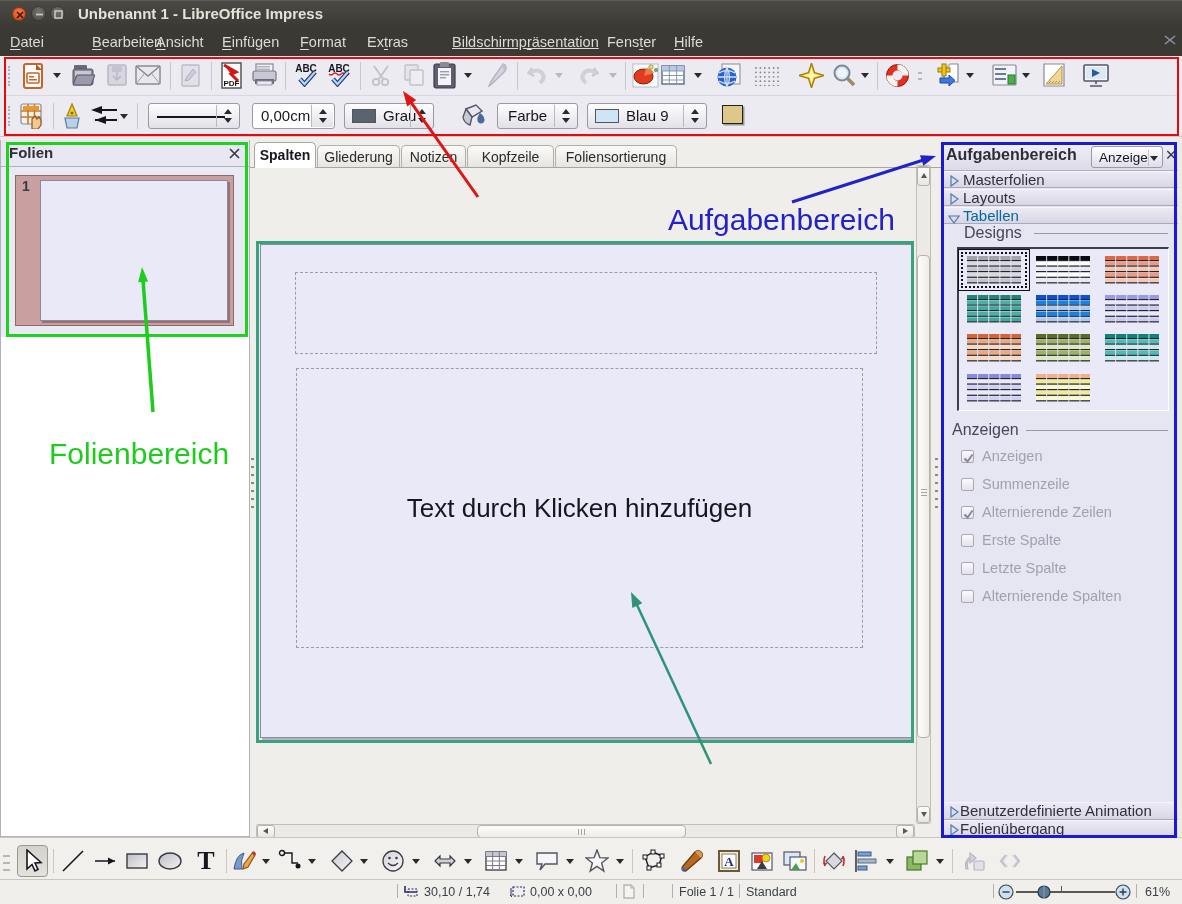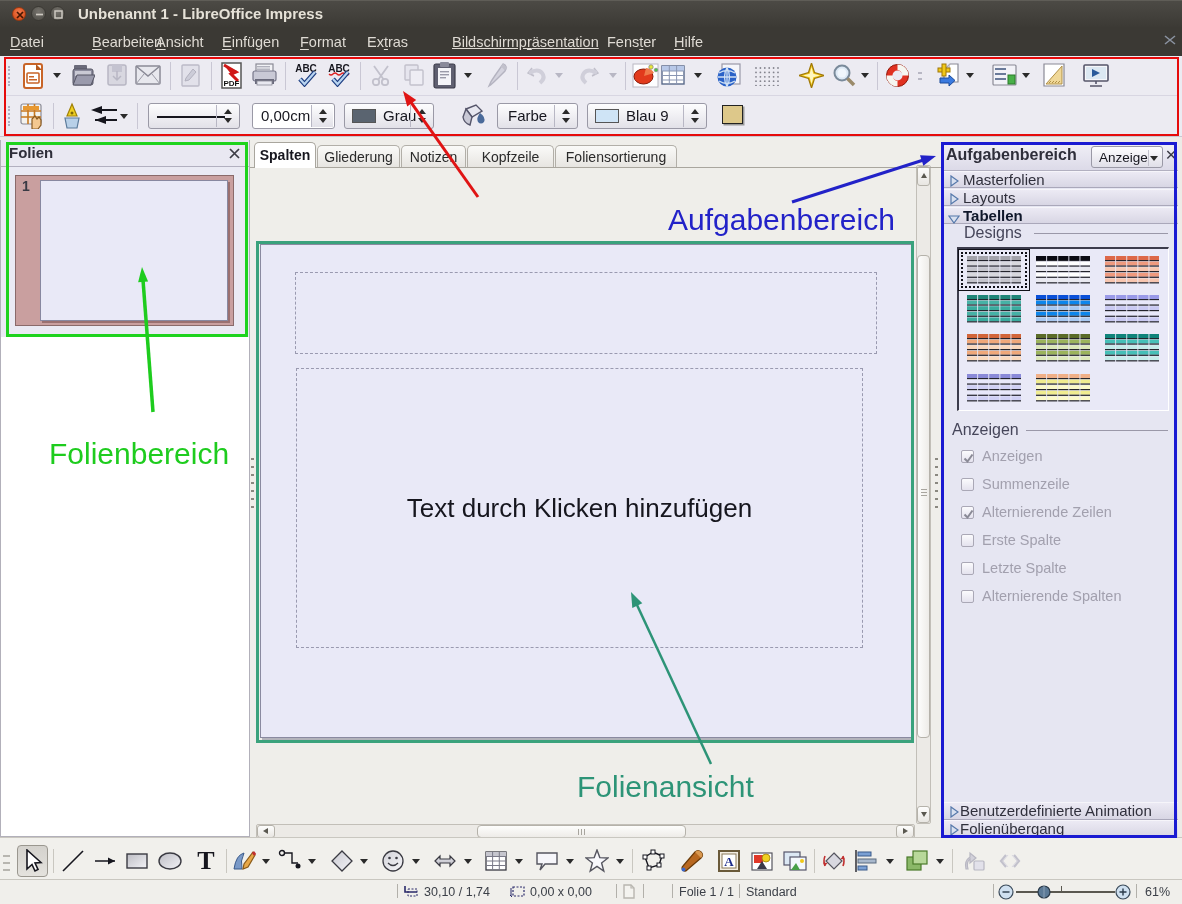--- a/index.html
+++ b/index.html
@@ -357,21 +357,21 @@
     <div style="position:absolute;left:963px;top:171px;font-size:15px;font-weight:normal;color:#30303c;line-height:17px;">Masterfolien</div>
     <div style="position:absolute;left:944px;top:189px;width:234px;height:17px;background:linear-gradient(#eceaf4,#d8d6e4);border-top:1px solid #f6f5fa;border-bottom:1px solid #aaa8ba;"></div>
     <div style="position:absolute;left:949px;top:191px;"><svg width="10" height="12" viewBox="0 0 10 12" style="">
         <path d="M2 1 L9 6 L2 11 Z" fill="#d8e0f0" stroke="#5578aa" stroke-width="1.2"></path>
       </svg></div>
     <div style="position:absolute;left:963px;top:189px;font-size:15px;font-weight:normal;color:#30303c;line-height:17px;">Layouts</div>
     <div style="position:absolute;left:944px;top:207px;width:234px;height:17px;background:linear-gradient(#eceaf4,#d8d6e4);border-top:1px solid #f6f5fa;border-bottom:1px solid #aaa8ba;"></div>
     <div style="position:absolute;left:948px;top:210px;"><svg width="12" height="10" viewBox="0 0 12 10" style="">
         <path d="M1 2 L11 2 L6 9 Z" fill="#d8e0f0" stroke="#5578aa" stroke-width="1.2"></path>
       </svg></div>
-    <div style="position:absolute;left:963px;top:207px;font-size:15px;font-weight:bold;color:#0f172a;line-height:17px;text-align:center;">Tabellen</div>
+    <div style="position:absolute;left:963px;top:207px;font-size:15px;font-weight:normal;color:#0369a1;line-height:17px;text-align:center;">Tabellen</div>
     <div style="position:absolute;left:964px;top:224px;font-size:16px;color:#46465a;">Designs</div>
     <div style="position:absolute;left:1034px;top:233px;width:134px;height:1px;background:#9a98a8;"></div>
     <div style="position:absolute;left:957px;top:247px;width:212px;height:164px;background:#e9e9f7;border-top:2px solid #3c3c4c;border-left:2px solid #3c3c4c;border-right:1px solid #fff;border-bottom:1px solid #fff;"></div>
     <div style="position:absolute;left:958px;top:249px;width:72px;height:42px;border:1.5px solid #101018;"></div>
     <div style="position:absolute;left:961px;top:252px;width:66px;height:36px;border:2px dotted #101018;"></div>
     <div style="position:absolute;left:967px;top:256px;"><svg width="54" height="28" viewBox="0 0 54 28" style="">
         <rect x="0.0" y="0.0" width="10.2" height="4.1" fill="#a4a4ac"></rect>
         <rect x="0.0" y="4.1" width="10.2" height="1.1" fill="#101018"></rect>
         <rect x="11.1" y="0.0" width="10.2" height="4.1" fill="#a4a4ac"></rect>
         <rect x="11.1" y="4.1" width="10.2" height="1.1" fill="#101018"></rect>
@@ -1162,21 +1162,20 @@
       </svg></div>
     <div style="position:absolute;left:1136px;top:884px;width:1px;height:14px;background:#b2b0aa;"></div>
     <div class="stt" style="left:1145px;">61%</div>
 
   <div style="position:absolute;left:4px;top:57px;width:1175px;height:79px;border:2px solid #e60b0b;z-index:20;"></div>
     <div style="position:absolute;left:6px;top:142px;width:242px;height:195px;border:3px solid #1ed31e;z-index:20;"></div>
     <div style="position:absolute;left:256px;top:241px;width:658px;height:502px;border:3px solid #3aa27c;z-index:20;"></div>
     <div style="position:absolute;left:941px;top:142px;width:236px;height:696px;border:3px solid #1a1ad2;z-index:20;"></div>
     <div style="position:absolute;left:668px;top:203px;font-size:30px;color:#2222c8;z-index:21;">Aufgabenbereich</div>
     <div style="position:absolute;left:49px;top:437px;font-size:30px;color:#1ecc1e;z-index:21;">Folienbereich</div>
-    <div style="position:absolute;left:577px;top:770px;font-size:30px;color:#2d9477;z-index:21;">Folienansicht</div>
     <svg width="1182" height="904" viewBox="0 0 1182 904" style="position:absolute;left:0;top:0;z-index:22;pointer-events:none;">
       <line x1="478" y1="197" x2="408.2" y2="98.3" stroke="#e01414" stroke-width="3"></line>
       <polygon points="403,91 416.2,100.1 407.2,106.4" fill="#e01414"></polygon>
       <line x1="792" y1="202" x2="927.4" y2="158.7" stroke="#2222c8" stroke-width="3"></line>
       <polygon points="936,156 923.4,165.8 920.0,155.3" fill="#2222c8"></polygon>
       <line x1="153" y1="412" x2="142.7" y2="276.0" stroke="#1ecc1e" stroke-width="3.5"></line>
       <polygon points="142,267 148.1,281.6 138.1,282.3" fill="#1ecc1e"></polygon>
       <line x1="711" y1="764" x2="634.8" y2="600.2" stroke="#2d9477" stroke-width="2.5"></line>
       <polygon points="631,592 642.3,603.3 632.3,607.9" fill="#2d9477"></polygon>
     </svg>

